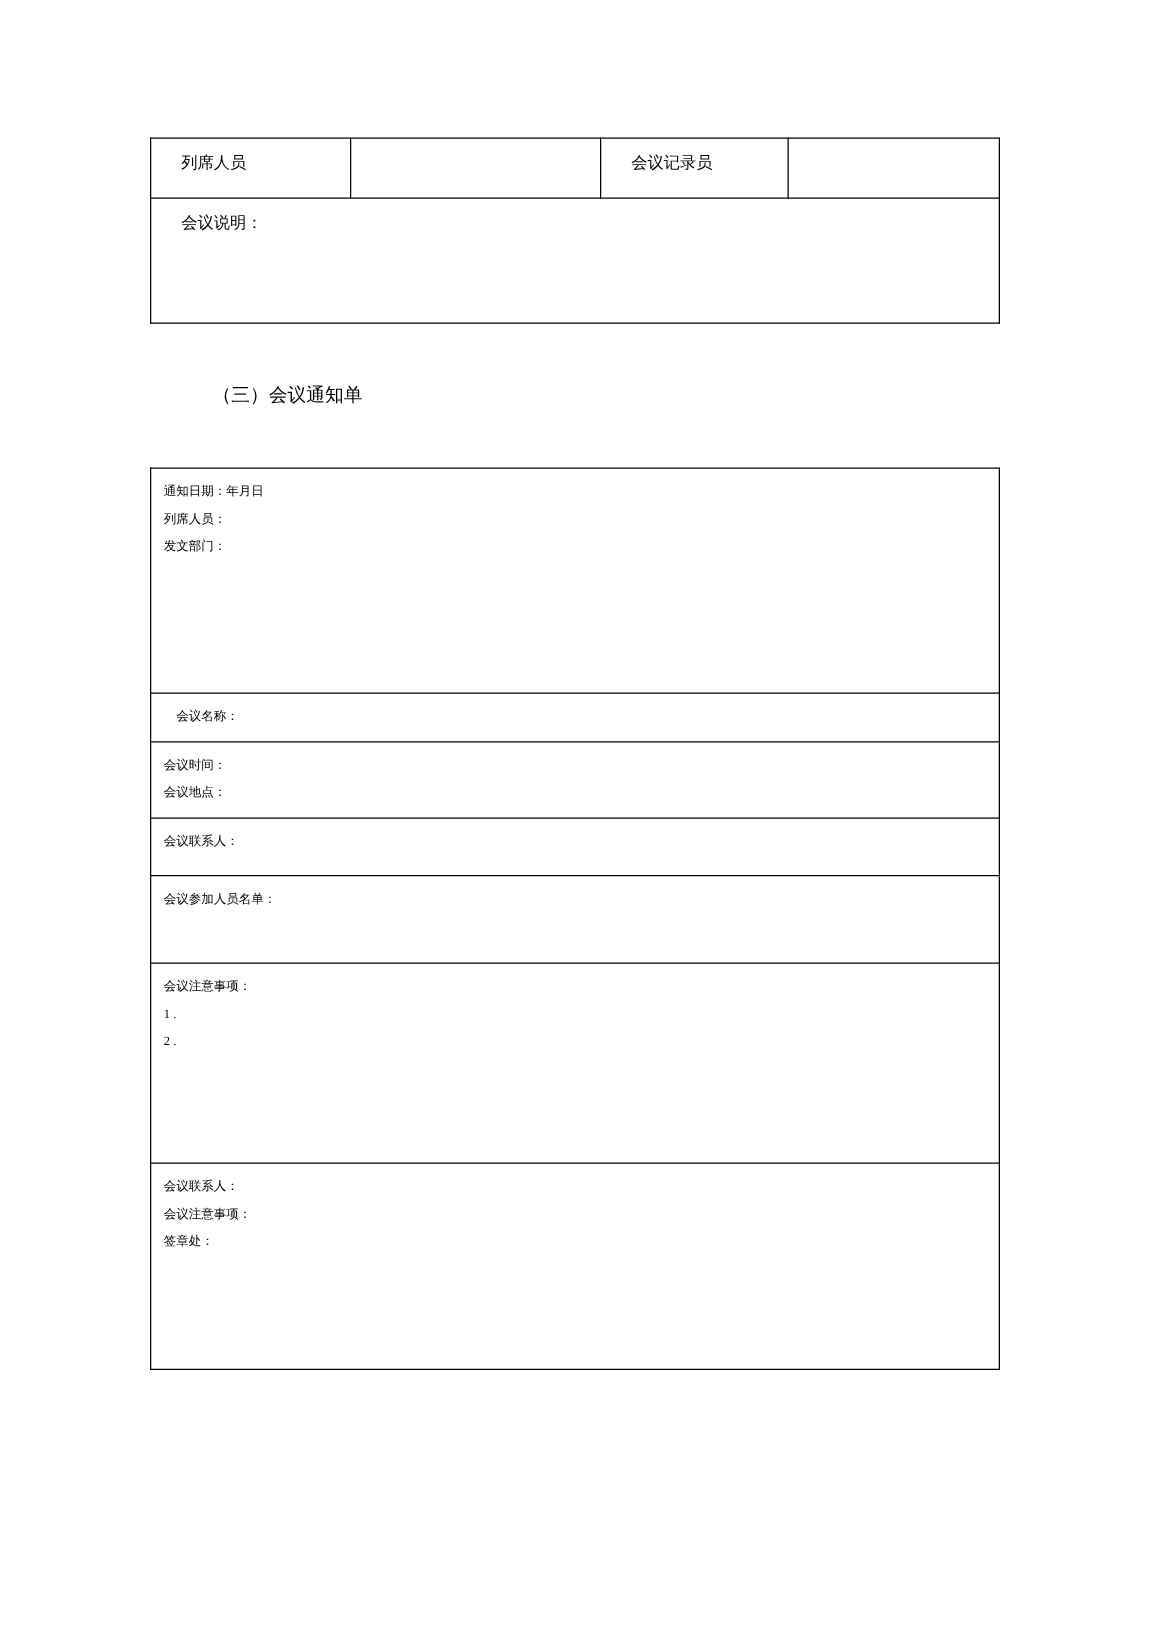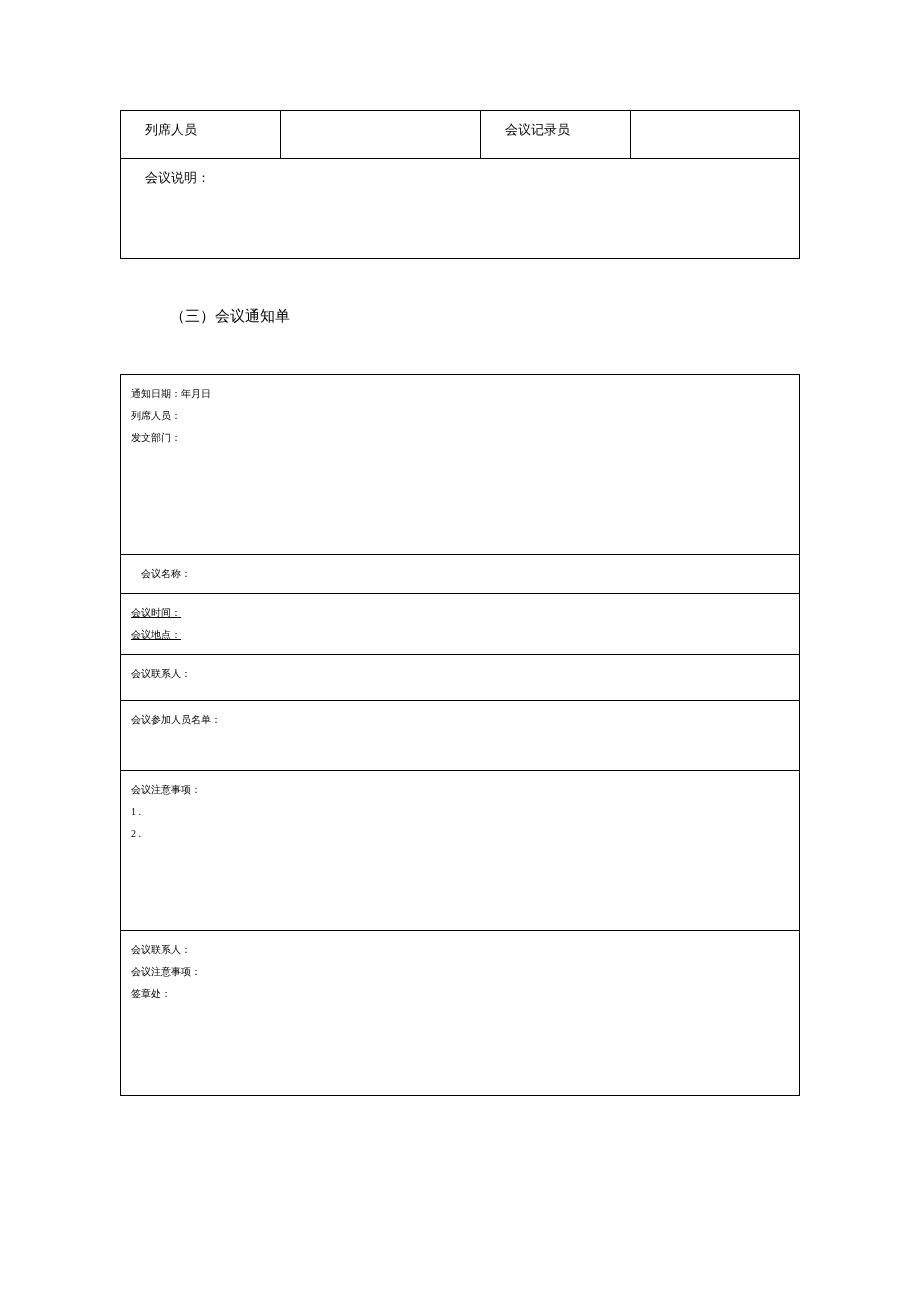--- a/index.html
+++ b/index.html
@@ -69,21 +69,20 @@
     }
     .table2 .header-block {
       height: 180px;
     }
     .table2 .name-block {
       height: 26px;
       padding-left: 20px;
     }
     .table2 .time-block {
       line-height: 2.2;
-      text-decoration: underline;
     }
     .table2 .contact-block {
       height: 46px;
     }
     .table2 .attendees-block {
       height: 70px;
       margin-top: 28px;
     }
     .table2 .notes-block {
       height: 160px;

